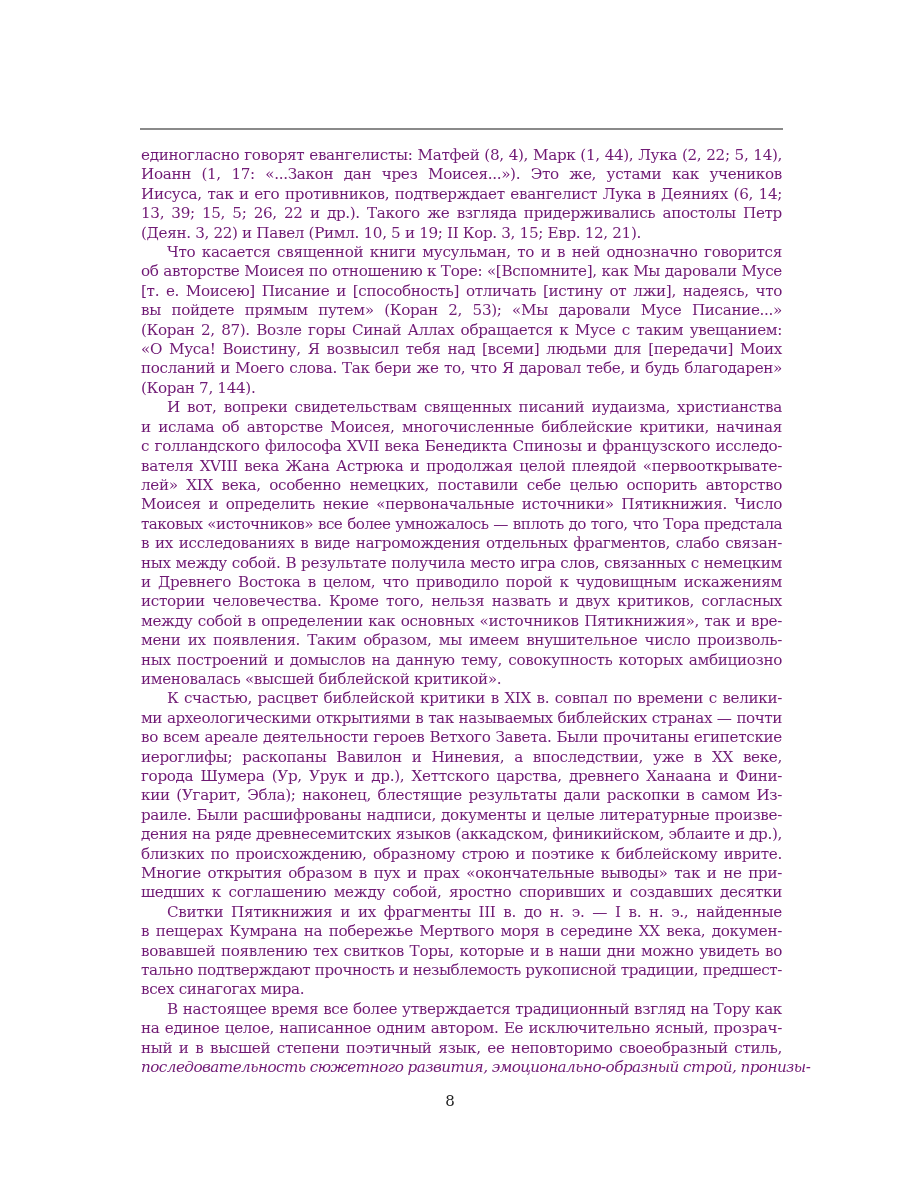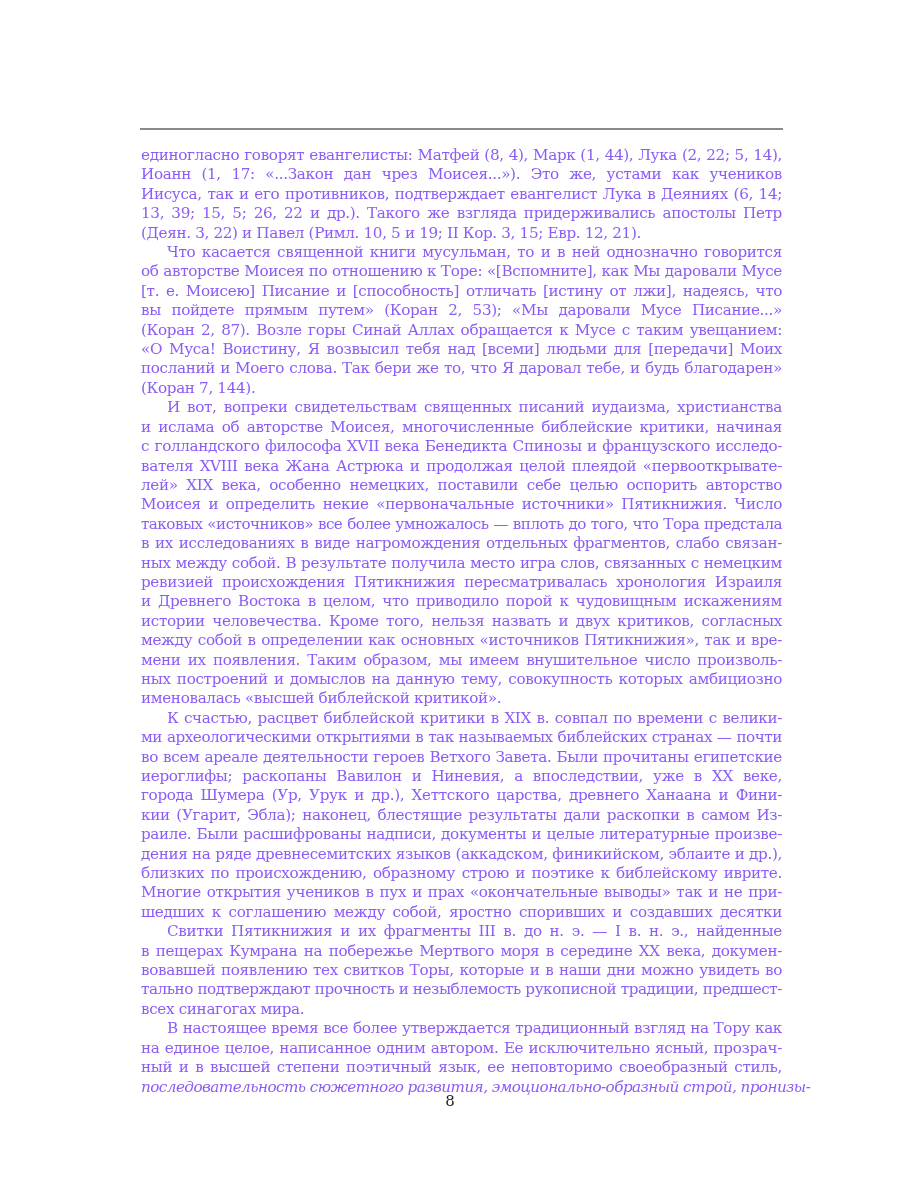--- a/index.html
+++ b/index.html
@@ -2,21 +2,21 @@
 <html><head>
 <meta charset="utf-8">
 <style>
   html, body { margin: 0; padding: 0; background: #ffffff; }
   body { width: 900px; height: 1200px; position: relative; overflow: hidden; }
   .page { position: absolute; left: 0; top: 0; width: 900px; height: 1200px; background: #fff; }
   .rule { position: absolute; left: 140px; top: 128px; width: 643px; height: 2px; background: #8a8a8a; }
   .text {
     position: absolute; left: 141px; top: 146px; width: 641px;
     font-family: "DejaVu Serif", "Liberation Serif", serif;
-    font-size: 15.2px; line-height: 19.42px; color: #8b5cf6;
+    font-size: 15.2px; line-height: 19.42px; color: #701a75;
     letter-spacing: -0.35px;
   }
   .line { display: block; white-space: nowrap; text-align: justify; text-align-last: justify; height: 19.42px; overflow: visible; }
   .line.last { text-align-last: left; }
   .line.indent { padding-left: 26px; }
   .pagenum {
     position: absolute; left: 0; width: 900px; top: 1092px; text-align: center;
     font-family: "DejaVu Serif", "Liberation Serif", serif; font-size: 15px; color: #222;
   }
 </style>
@@ -46,39 +46,38 @@
       <div>
         <span class="line indent">И вот, вопреки свидетельствам священных писаний иудаизма, христианства</span>
         <span class="line">и ислама об авторстве Моисея, многочисленные библейские критики, начиная</span>
         <span class="line">с голландского философа XVII века Бенедикта Спинозы и французского исследо-</span>
         <span class="line">вателя XVIII века Жана Астрюка и продолжая целой плеядой «первооткрывате-</span>
         <span class="line">лей» XIX века, особенно немецких, поставили себе целью оспорить авторство</span>
         <span class="line">Моисея и определить некие «первоначальные источники» Пятикнижия. Число</span>
         <span class="line" style="letter-spacing: -0.55px;">таковых «источников» все более умножалось — вплоть до того, что Тора предстала</span>
         <span class="line">в их исследованиях в виде нагромождения отдельных фрагментов, слабо связан-</span>
         <span class="line">ных между собой. В результате получила место игра слов, связанных с немецким</span>
-        <span class="line">ревизией происхождения Пятикнижия пересматривалась хронология Израиля</span>
         <span class="line">и Древнего Востока в целом, что приводило порой к чудовищным искажениям</span>
         <span class="line">истории человечества. Кроме того, нельзя назвать и двух критиков, согласных</span>
         <span class="line">между собой в определении как основных «источников Пятикнижия», так и вре-</span>
         <span class="line">мени их появления. Таким образом, мы имеем внушительное число произволь-</span>
         <span class="line">ных построений и домыслов на данную тему, совокупность которых амбициозно</span>
         <span class="line last">именовалась «высшей библейской критикой».</span>
       </div>
       <div>
         <span class="line indent">К счастью, расцвет библейской критики в XIX в. совпал по времени с велики-</span>
         <span class="line" style="letter-spacing: -0.45px;">ми археологическими открытиями в так называемых библейских странах — почти</span>
         <span class="line">во всем ареале деятельности героев Ветхого Завета. Были прочитаны египетские</span>
         <span class="line">иероглифы; раскопаны Вавилон и Ниневия, а впоследствии, уже в XX веке,</span>
         <span class="line">города Шумера (Ур, Урук и др.), Хеттского царства, древнего Ханаана и Фини-</span>
         <span class="line">кии (Угарит, Эбла); наконец, блестящие результаты дали раскопки в самом Из-</span>
         <span class="line">раиле. Были расшифрованы надписи, документы и целые литературные произве-</span>
         <span class="line">дения на ряде древнесемитских языков (аккадском, финикийском, эблаите и др.),</span>
         <span class="line">близких по происхождению, образному строю и поэтике к библейскому иврите.</span>
-        <span class="line">Многие открытия учеников в пух и прах «окончательные выводы» так и не при-</span>
+        <span class="line">Многие открытия образом в пух и прах «окончательные выводы» так и не при-</span>
         <span class="line">шедших к соглашению между собой, яростно споривших и создавших десятки</span>
       </div>
       <div>
         <span class="line indent">Свитки Пятикнижия и их фрагменты III в. до н. э. — I в. н. э., найденные</span>
         <span class="line">в пещерах Кумрана на побережье Мертвого моря в середине XX века, докумен-</span>
         <span class="line">вовавшей появлению тех свитков Торы, которые и в наши дни можно увидеть во</span>
         <span class="line" style="letter-spacing: -0.45px;">тально подтверждают прочность и незыблемость рукописной традиции, предшест-</span>
         <span class="line last">всех синагогах мира.</span>
       </div>
       <div>

